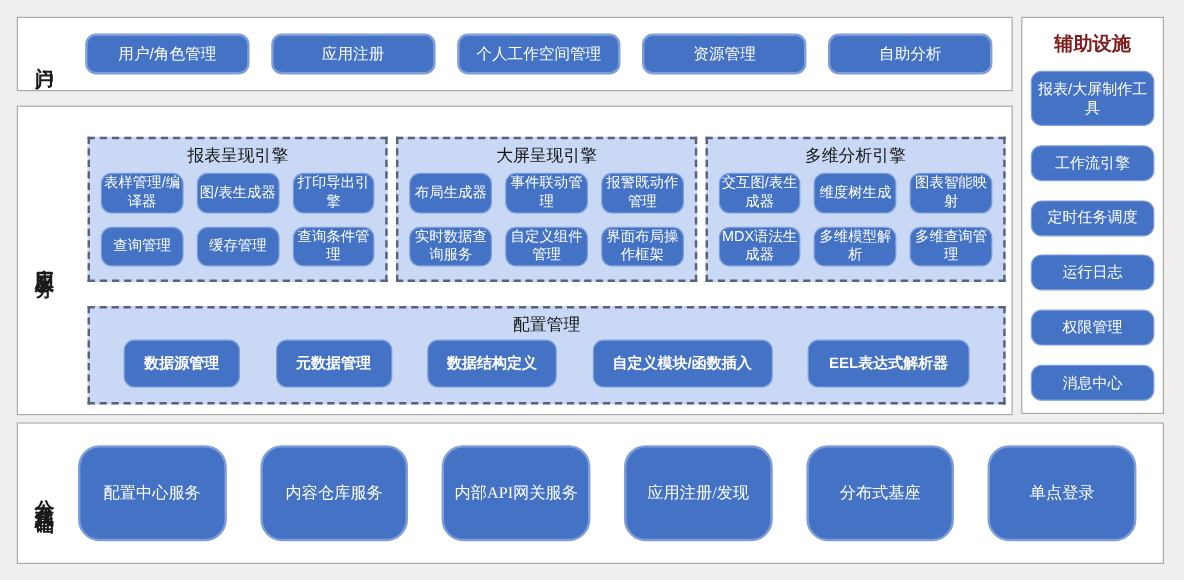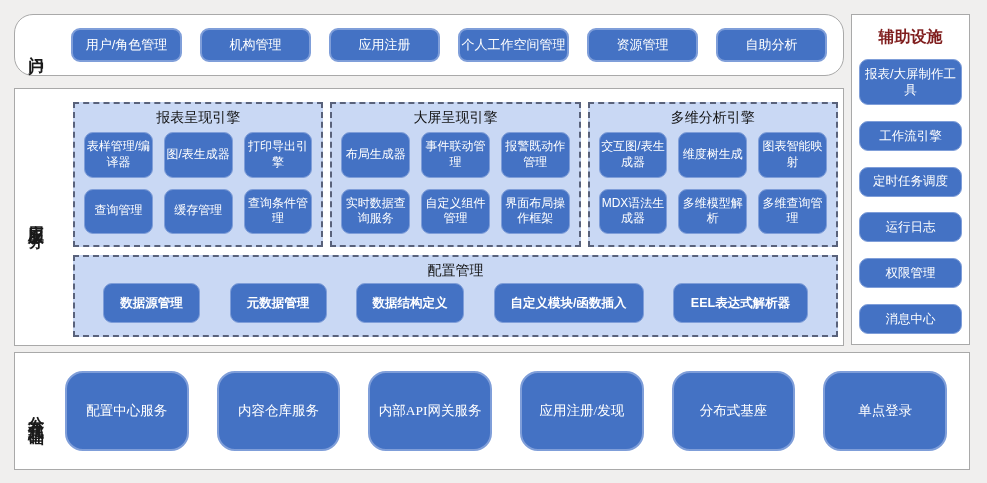--- a/index.html
+++ b/index.html
@@ -36,33 +36,33 @@
     border-radius: 9px;
     color: #ffffff;
     display: flex;
     align-items: center;
     justify-content: center;
     text-align: center;
     word-break: break-all;
     line-height: 1.3;
   }
   
-  #portal { left: 14px; top: 14px; width: 830px; height: 62px; border-radius: 19px; }
+  #portal { left: 14px; top: 14px; width: 830px; height: 62px; }
   #portal .row {
     position: absolute; left: 56px; right: 16px; top: 13px; bottom: 13px;
     display: flex; gap: 18px;
   }
   #portal .blk { flex: 1; font-size: 13px; }
   
   #app { left: 14px; top: 88px; width: 830px; height: 258px; }
   #app .content {
     position: absolute; left: 58px; right: 5px; top: 13px; bottom: 8px;
     display: flex; flex-direction: column;
   }
-  .engines { display: flex; gap: 7px; height: 184px; }
+  .engines { display: flex; gap: 7px; height: 184px; align-items: center; }
   .engine {
     flex: 1;
     background: #c9d8f4;
     border: 2px dashed #59627b;
     display: flex; flex-direction: column;
   }
   .engine-title {
     text-align: center;
     font-size: 14px;
     color: #111111;
@@ -123,21 +123,20 @@
   }
   #dist .blk { flex: 1; border-radius: 18px; font-size: 13.5px; }
 </style>
 </head>
 <body>
 
 <div class="section" id="portal">
   <div class="vlabel">门户</div>
   <div class="row">
     <div class="blk">用户/角色管理</div>
-    <div class="blk">机构管理</div>
     <div class="blk">应用注册</div>
     <div class="blk">个人工作空间管理</div>
     <div class="blk">资源管理</div>
     <div class="blk">自助分析</div>
   </div>
 </div>
 
 <div class="section" id="app">
   <div class="vlabel">应用服务</div>
   <div class="content">

